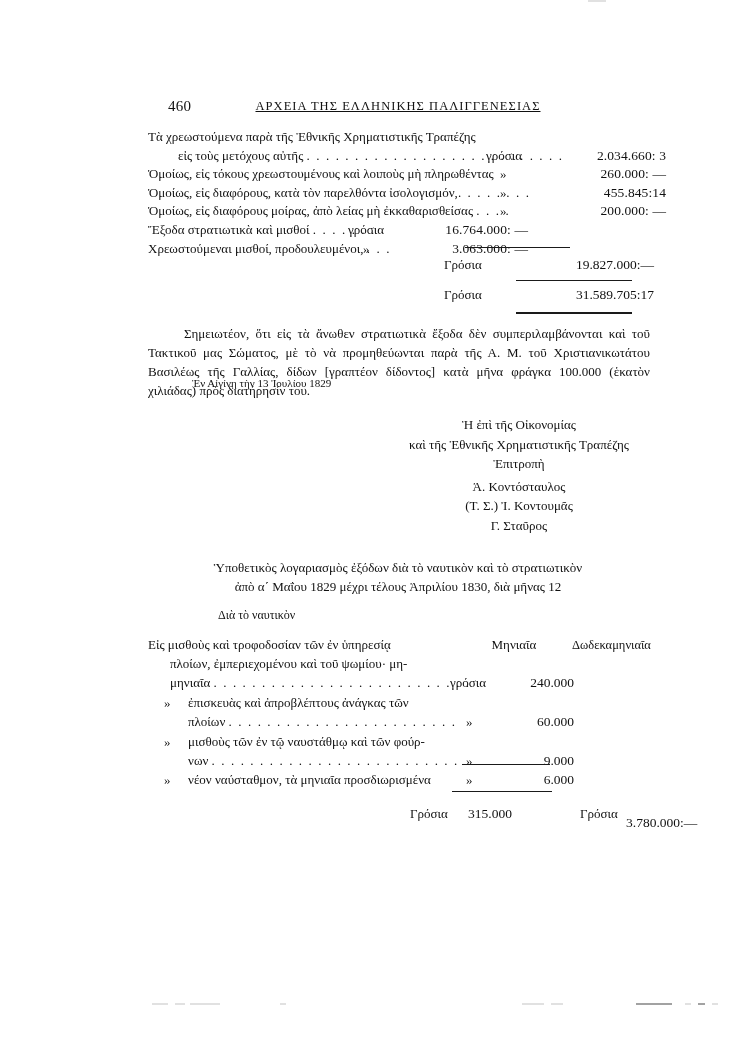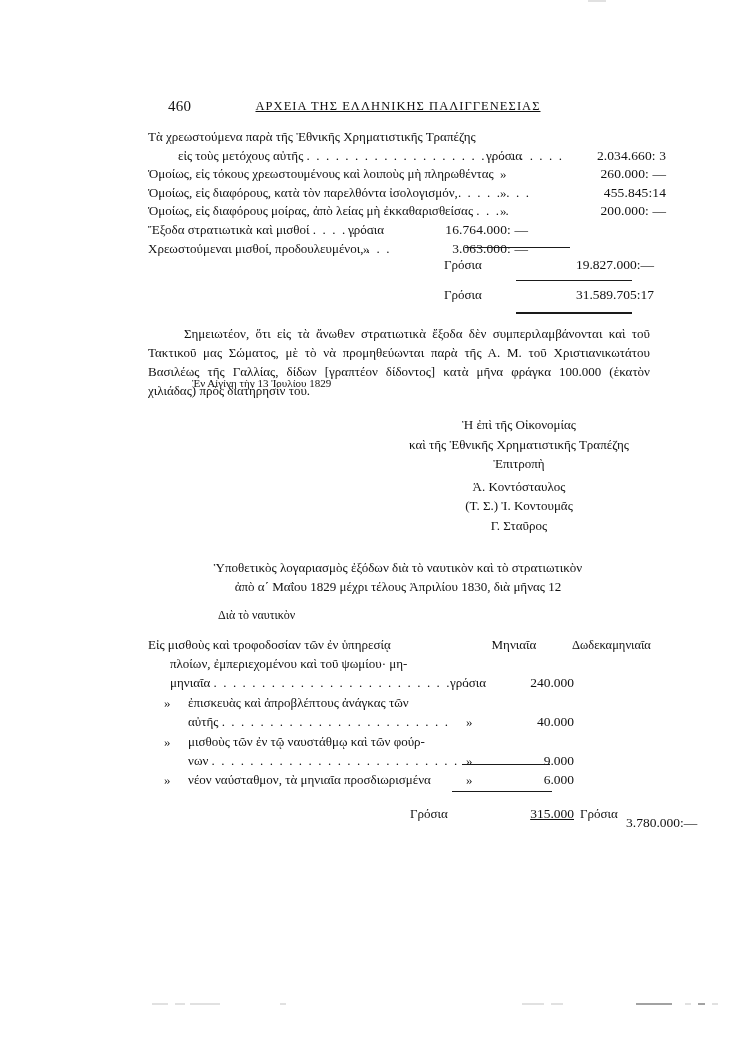--- a/index.html
+++ b/index.html
@@ -237,23 +237,21 @@
   .btotal .tl1 {
     position: absolute;
     left: 262px;
     top: 0;
   }
   .btotal .tv1 {
     position: absolute;
     left: 320px;
     width: 106px;
     top: 0;
-    text-align: right;
     font-size: 13.5px;
-    text-decoration: underline;
   }
   .btotal .tl2 {
     position: absolute;
     left: 432px;
     top: 0;
   }
   .btotal .tv2 {
     position: absolute;
     left: 478px;
     top: 9px;
@@ -373,23 +371,23 @@
       <span class="btxt cont" style="left:22px"><span>μηνιαῖα</span> <span class="dots">. . . . . . . . . . . . . . . . . . . . . . . . . . .</span></span>
       <span class="bunit wide">γρόσια</span>
       <span class="bamt">240.000</span>
     </div>
 
     <div class="brow">
       <span class="mk">»</span>
       <span class="btxt">ἐπισκευὰς καὶ ἀπροβλέπτους ἀνάγκας τῶν</span>
     </div>
     <div class="brow">
-      <span class="btxt"><span>αὐτῆς</span> <span class="dots">. . . . . . . . . . . . . . . . . . . . . . . .</span></span>
+      <span class="btxt"><span>πλοίων</span> <span class="dots">. . . . . . . . . . . . . . . . . . . . . . . .</span></span>
       <span class="bunit">»</span>
-      <span class="bamt">40.000</span>
+      <span class="bamt">60.000</span>
     </div>
 
     <div class="brow">
       <span class="mk">»</span>
       <span class="btxt">μισθοὺς τῶν ἐν τῷ ναυστάθμῳ καὶ τῶν φούρ-</span>
     </div>
     <div class="brow">
       <span class="btxt"><span>νων</span> <span class="dots">. . . . . . . . . . . . . . . . . . . . . . . . . .</span></span>
       <span class="bunit">»</span>
       <span class="bamt">9.000</span>

